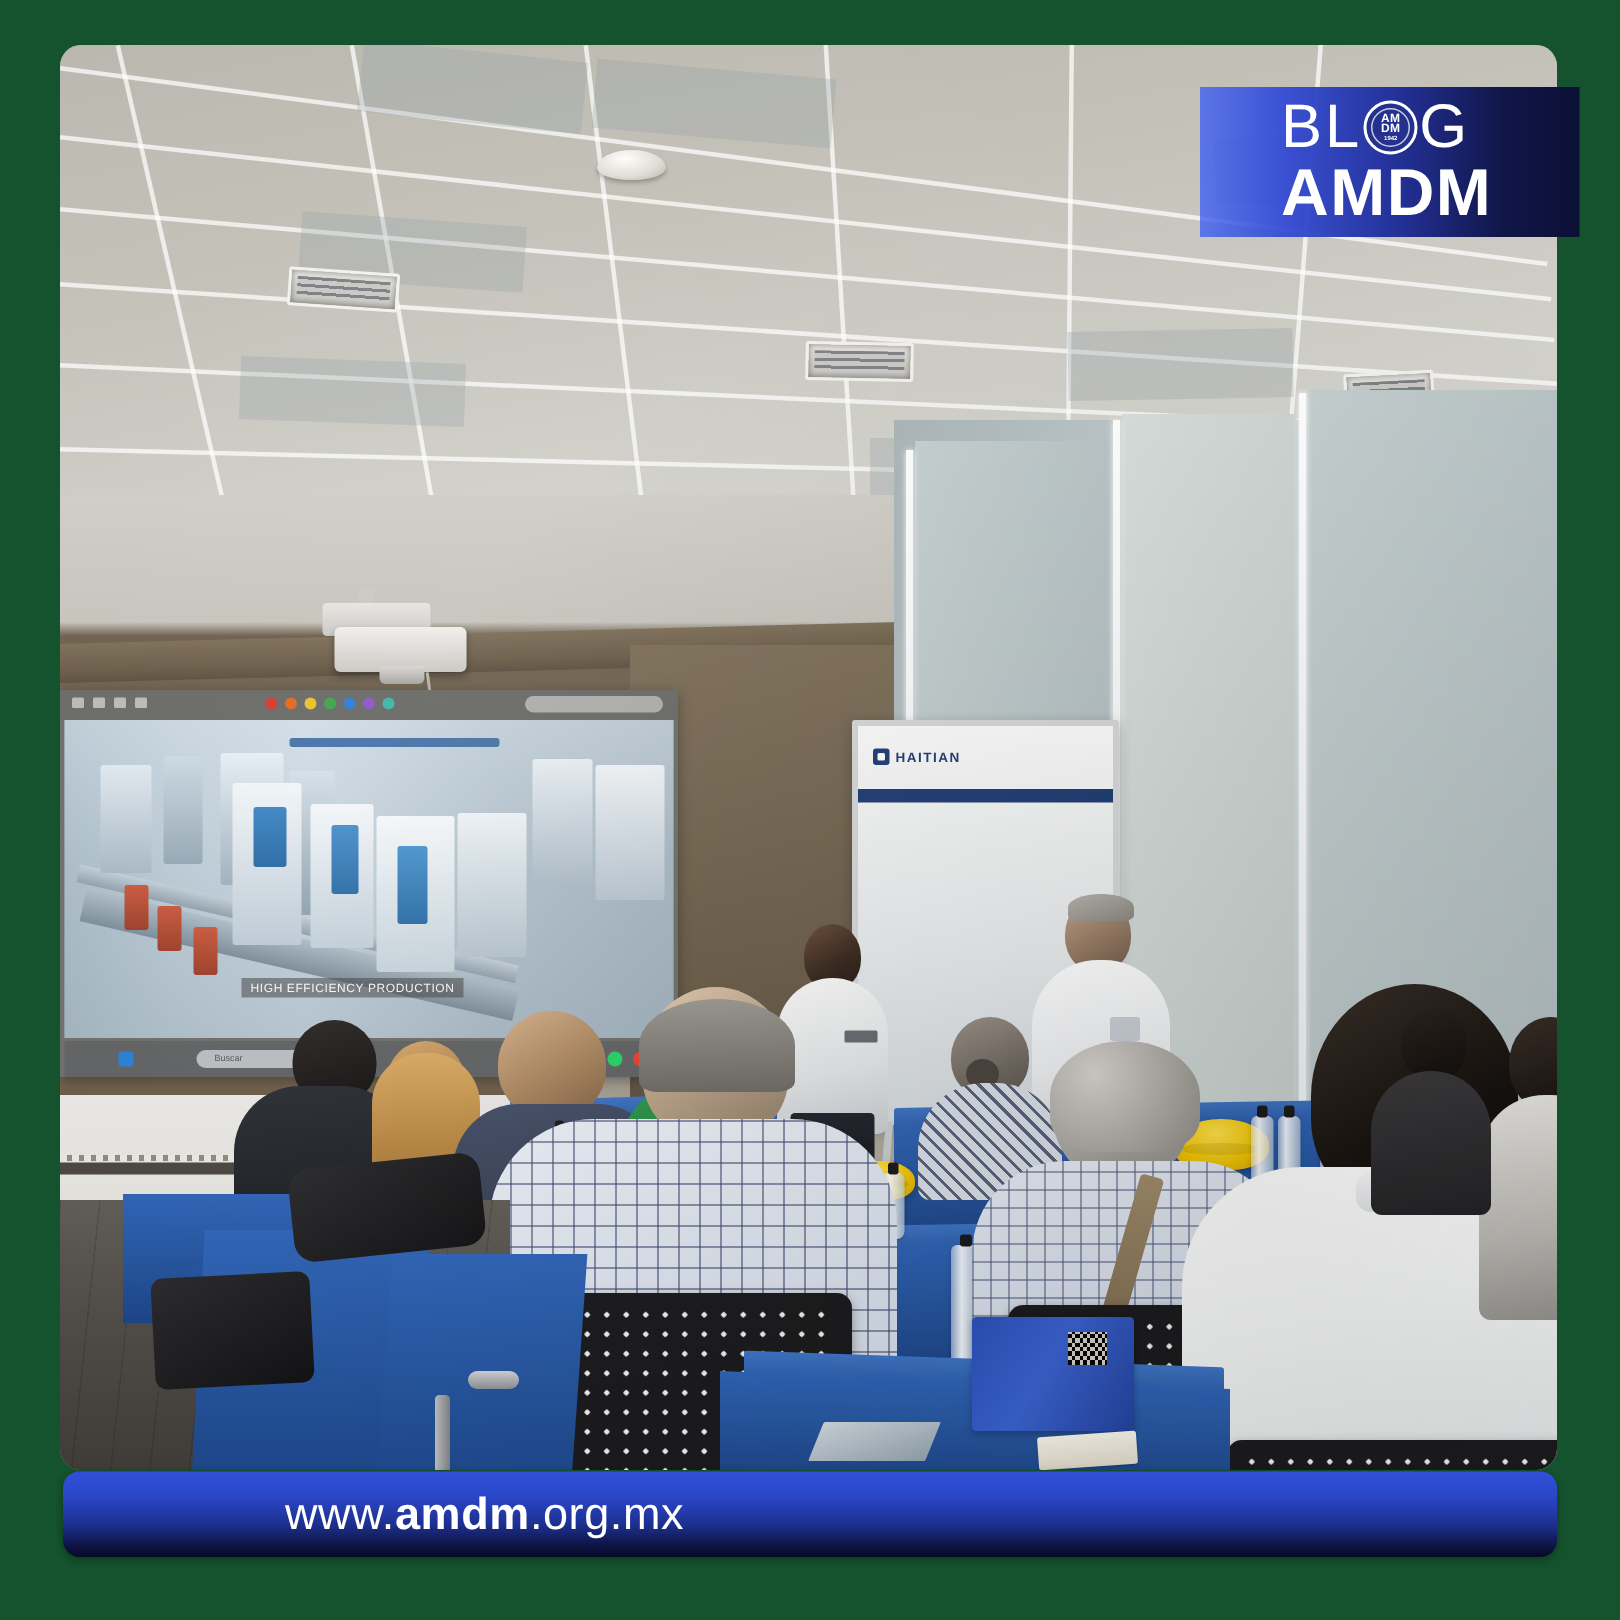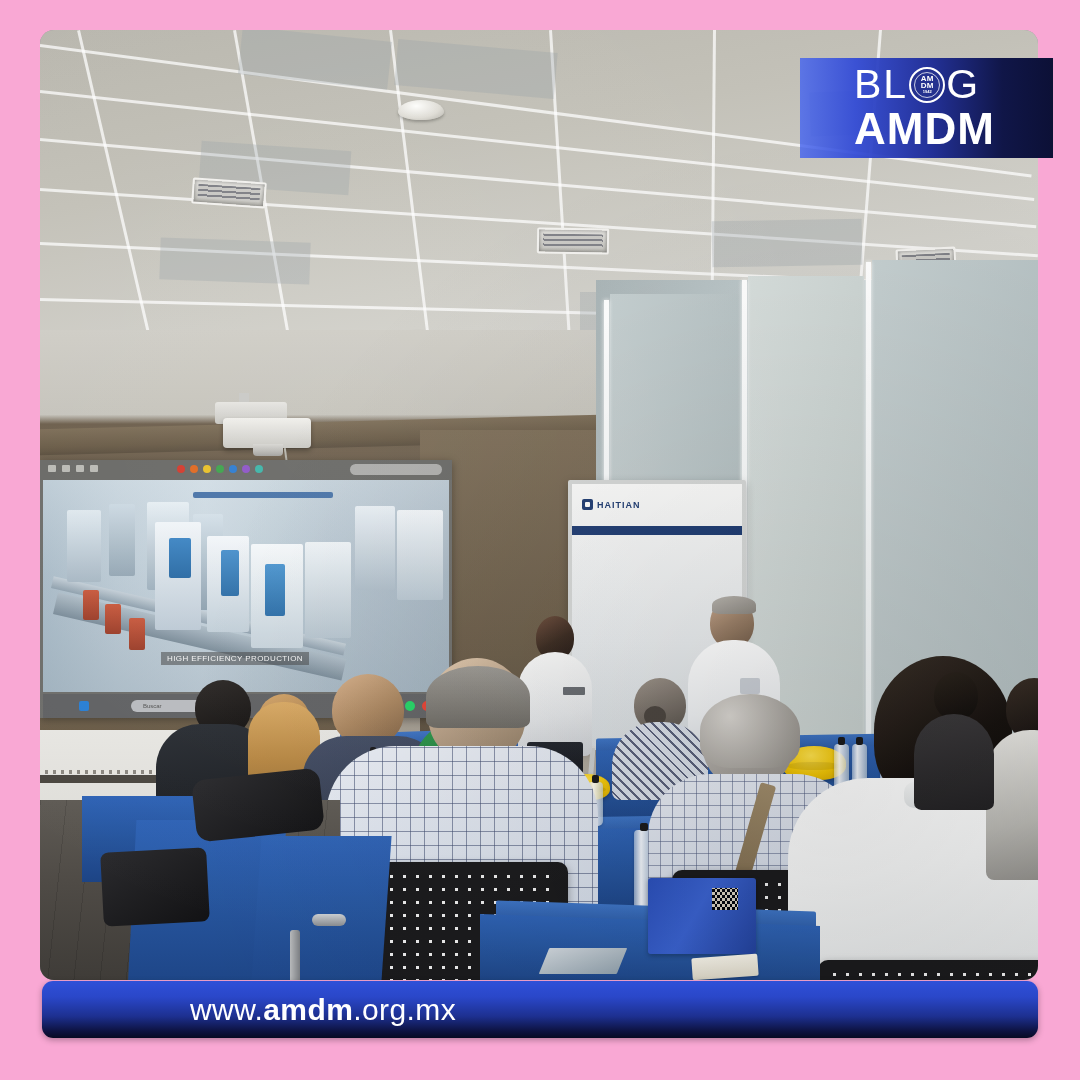--- a/index.html
+++ b/index.html
@@ -7,21 +7,21 @@
   html, body {
     width: 1080px; height: 1080px;
     background: #ffffff;
     font-family: "Liberation Sans", sans-serif;
     overflow: hidden;
   }
 
   #card {
     position: relative;
     width: 1080px; height: 1080px;
-    background: #f9a8d4;
+    background: #14532d;
   }
 
   
   #photo {
     position: absolute;
     left: 40px; top: 30px;
     width: 998px; height: 950px;
     border-radius: 14px;
     overflow: hidden;
     background: #8d9095;

